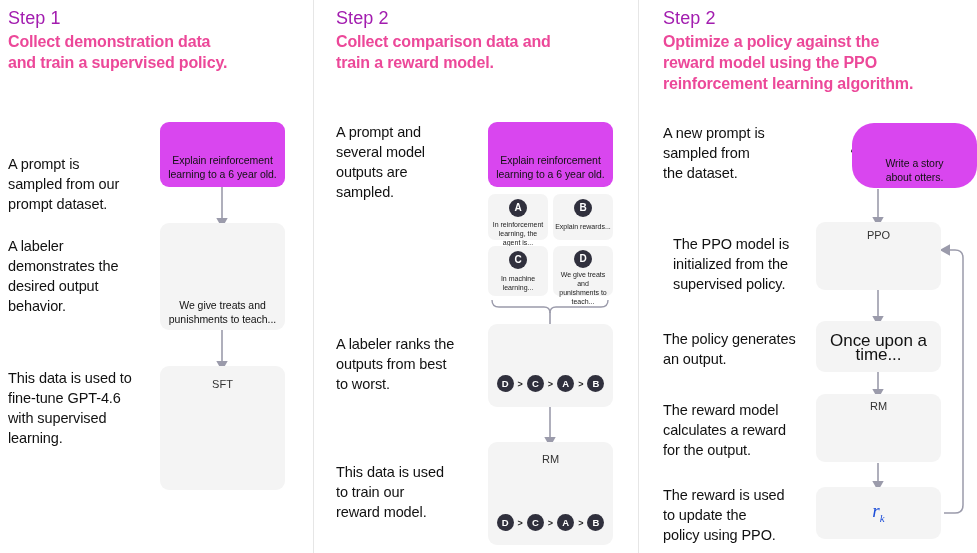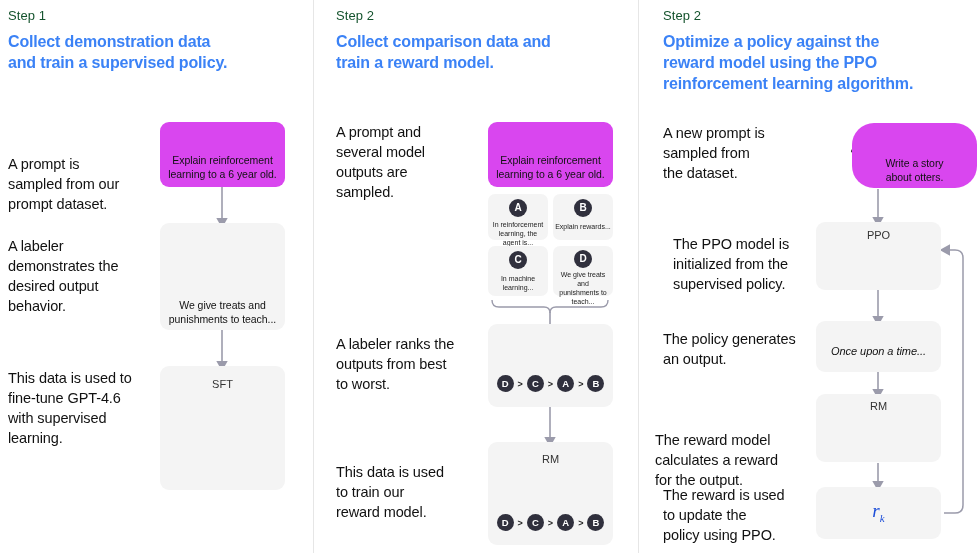--- a/index.html
+++ b/index.html
@@ -19,30 +19,30 @@
   #div2{left:638px;}
 
   
   .col{position:absolute;top:0;height:553px;}
   #col1{left:0px;width:313px;}
   #col2{left:314px;width:324px;}
   #col3{left:639px;width:338px;}
 
   .step-label{
     position:absolute;
-    font-size:13px;
-    color:#14532d;
+    font-size:18px;
+    color:#a21caf;
     letter-spacing:0.1px;
   }
   .step-title{
     position:absolute;
     font-size:16px;
     font-weight:bold;
     line-height:21px;
-    color:#3b82f6;
+    color:#ec4899;
     letter-spacing:-0.15px;
   }
   .caption{
     position:absolute;
     font-size:14.5px;
     line-height:20px;
     color:#111;
     letter-spacing:-0.1px;
   }
 
@@ -463,39 +463,39 @@
     </div>
 
     <div class="caption" style="left:24px;top:123px;width:150px;white-space:pre-line;">A new prompt is
 sampled from
 the dataset.</div>
     <div class="caption" style="left:24px;top:234px;width:160px;white-space:pre-line;margin-left:10px;">The PPO model is
 initialized from the
 supervised policy.</div>
     <div class="caption" style="left:24px;top:329px;width:165px;white-space:pre-line;">The policy generates
 an output.</div>
-    <div class="caption" style="left:16px;top:400px;width:160px;white-space:pre-line;margin-top:30px;">The reward model
+    <div class="caption" style="left:24px;top:400px;width:160px;white-space:pre-line;">The reward model
 calculates a reward
 for the output.</div>
     <div class="caption" style="left:24px;top:485px;width:160px;white-space:pre-line;">The reward is used
 to update the
 policy using PPO.</div>
   </div>
 
   <div class="box green" style="left:852px;top:123px;width:125px;height:65px;border-radius:22px;">
     <div class="boxtext" style="top:34px;white-space:pre-line;">Write a story
 about otters.</div>
   </div>
 
   <div class="box grey" style="left:816px;top:222px;width:125px;height:68px;">
     <div class="boxtitle" style="top:7px;">PPO</div>
   </div>
 
   <div class="box grey" style="left:816px;top:321px;width:125px;height:51px;">
-    <div class="boxtext" style="top:24px;font-size:11px;font-style:italic;">Once upon a time...</div>
+    <div class="boxtext" style="top:13px;font-size:17px;">Once upon a time...</div>
   </div>
 
   <div class="box grey" style="left:816px;top:394px;width:125px;height:68px;">
     <div class="boxtitle" style="top:6px;">RM</div>
   </div>
 
   <div class="box grey" style="left:816px;top:487px;width:125px;height:52px;">
     <div class="rk" style="top:13px;">
       <span>r</span><sub>k</sub>
     </div>

